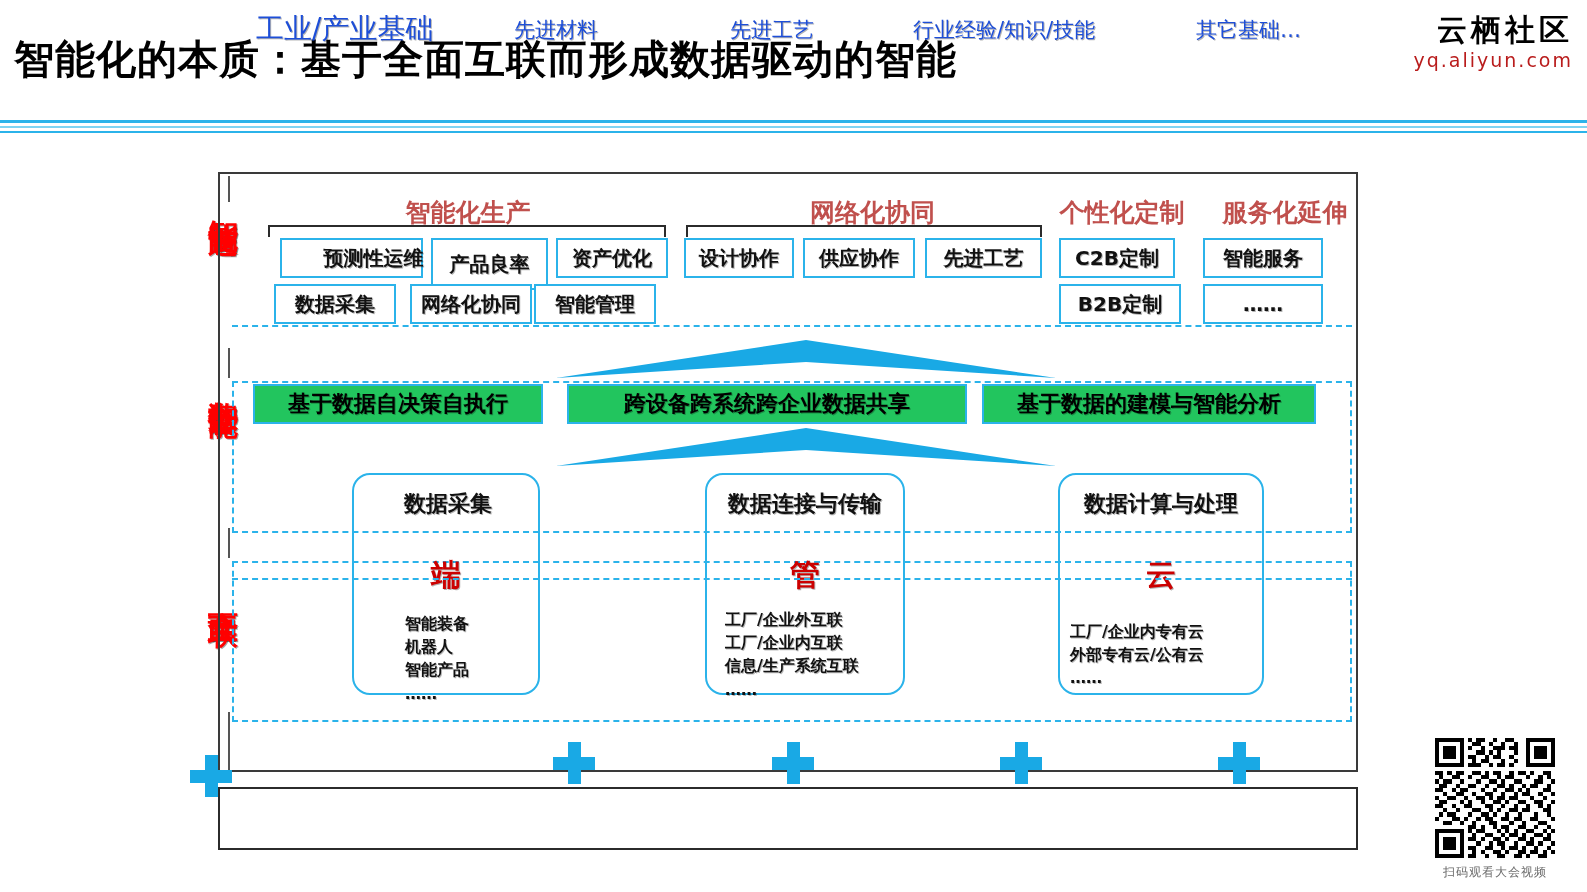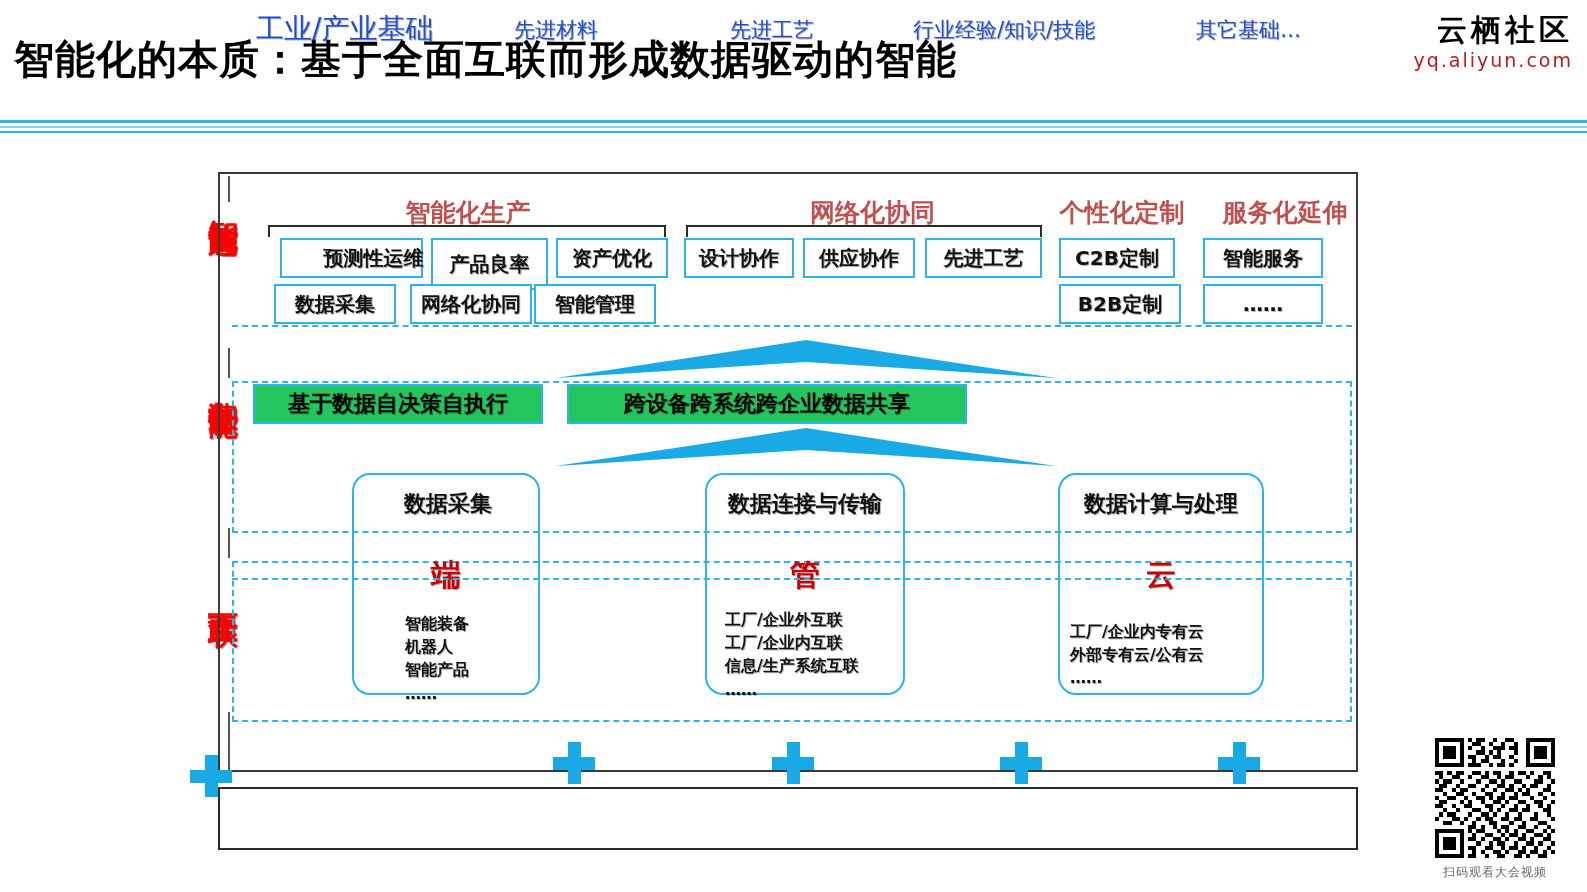--- a/index.html
+++ b/index.html
@@ -194,20 +194,21 @@
   <div class="cellbox" style="left:1203px; top:284px; width:120px; height:40px;">……</div>
 
   <div class="dashline" style="left:232px; top:325px; width:1120px;"></div>
 
   <svg class="chev" style="left:556px; top:340px;" width="500" height="42" viewBox="0 0 500 42">
     <polygon points="250,0 500,38 250,22 0,38" fill="#19a9e5"></polygon>
   </svg>
 
   <div class="ybox" style="left:253px; top:384px; width:290px; height:40px;">基于数据自决策自执行</div>
   <div class="ybox" style="left:567px; top:384px; width:400px; height:40px;">跨设备跨系统跨企业数据共享</div>
+  <div class="ybox" style="left:982px; top:384px; width:334px; height:40px;">基于数据的建模与智能分析</div>
 
   <div class="dashrect" style="left:232px; top:381px; width:1120px; height:152px;"></div>
 
   <svg class="chev" style="left:556px; top:428px;" width="500" height="42" viewBox="0 0 500 42">
     <polygon points="250,0 500,38 250,22 0,38" fill="#19a9e5"></polygon>
   </svg>
 
   <div class="dashrect" style="left:232px; top:561px; width:1120px; height:161px;"></div>
 
   <div class="card" style="left:352px; top:473px; width:188px; height:222px;"></div>

